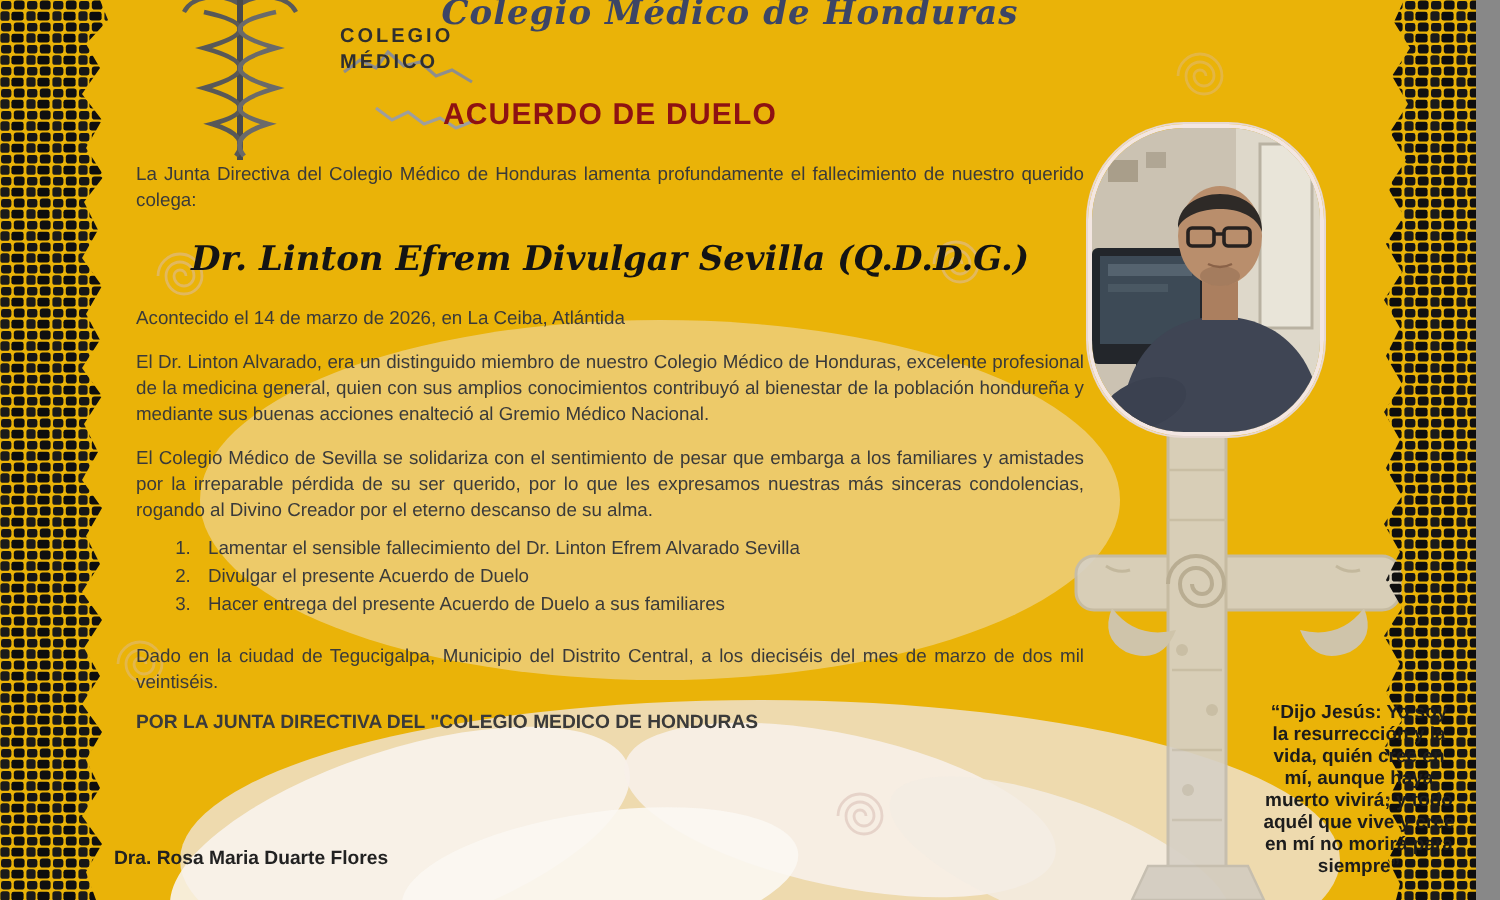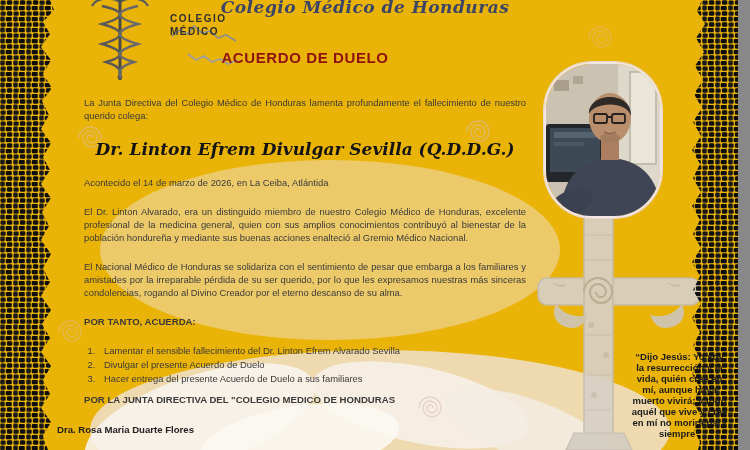--- a/index.html
+++ b/index.html
@@ -21,21 +21,21 @@
     position:absolute;left:195px;top:-3px;width:340px;text-align:center;
     font-family:"DejaVu Serif",serif;font-style:italic;font-weight:bold;
     font-size:17px;color:#3c4566;letter-spacing:.5px;
   }
   .main-heading{
     position:absolute;left:68px;top:49px;width:474px;text-align:center;
     font-size:15px;font-weight:bold;letter-spacing:.6px;color:#8e1212;
   }
   
   .doc-col{position:absolute;left:68px;top:80px;width:474px;font-size:9.4px;line-height:13px;}
-  .doc-col p{margin:16px;text-align:justify;}
+  .doc-col p{margin:0;text-align:justify;}
   .deceased-name{
     margin-top:13px !important;text-align:center !important;
     font-family:"DejaVu Serif",serif;font-style:italic;font-weight:bold;
     font-size:17px;color:#141414;line-height:22px;
   }
   .event-line{margin-top:11px !important;}
   .para{margin-top:9px !important;}
   .tanto{margin-top:10px !important;font-weight:bold;font-size:9.6px;}
   ol.resolutions{margin:6px 0 0 0;padding-left:30px;}
   ol.resolutions li{margin:0 0 1px 0;padding-left:6px;line-height:13px;}
@@ -136,27 +136,27 @@
 
   <div class="script-title">Colegio Médico de Honduras</div>
 
   <div class="main-heading">ACUERDO DE DUELO</div>
 
   <div class="doc-col">
     <p>La Junta Directiva del Colegio Médico de Honduras lamenta profundamente el fallecimiento de nuestro querido colega:</p>
     <p class="deceased-name">Dr. Linton Efrem Divulgar Sevilla (Q.D.D.G.)</p>
     <p class="event-line">Acontecido el 14 de marzo de 2026, en  La Ceiba, Atlántida</p>
     <p class="para">El Dr. Linton Alvarado, era un distinguido miembro de nuestro Colegio Médico de Honduras, excelente profesional de la medicina general, quien con sus amplios conocimientos contribuyó al bienestar de la población hondureña y mediante sus buenas acciones enalteció al Gremio Médico Nacional.</p>
-    <p class="para">El Nacional Médico de Honduras se solidariza con el sentimiento de pesar que embarga a los familiares y amistades por la irreparable pérdida de su ser querido, por lo que les expresamos nuestras más sinceras condolencias, rogando al Divino Creador por el eterno descanso de su alma.</p>
-    <p class="tanto">POR TANTO, ACUERDA:</p>
+    <p class="para">El Colegio Médico de Sevilla se solidariza con el sentimiento de pesar que embarga a los familiares y amistades por la irreparable pérdida de su ser querido, por lo que les expresamos nuestras más sinceras condolencias, rogando al Divino Creador por el eterno descanso de su alma.</p>
     <ol class="resolutions">
       <li>Lamentar el sensible fallecimiento del Dr. Linton Efrem Alvarado Sevilla</li>
       <li>Divulgar el presente Acuerdo de Duelo</li>
       <li>Hacer entrega del presente Acuerdo de Duelo a sus familiares</li>
     </ol>
+    <p class="para issued">Dado en la ciudad de Tegucigalpa, Municipio del Distrito Central, a los dieciséis del mes de marzo de dos mil veintiséis.</p>
     <p class="byline">POR LA JUNTA DIRECTIVA DEL "COLEGIO MEDICO DE HONDURAS</p>
   </div>
 
   <div class="signature">
     <div class="sig-name">Dra. Rosa Maria Duarte Flores</div>
   </div>
 
   <div class="photo">
     <svg width="114" height="152" viewBox="0 0 114 152">
       <rect x="0" y="0" width="114" height="152" fill="#cbc2b2"></rect>

